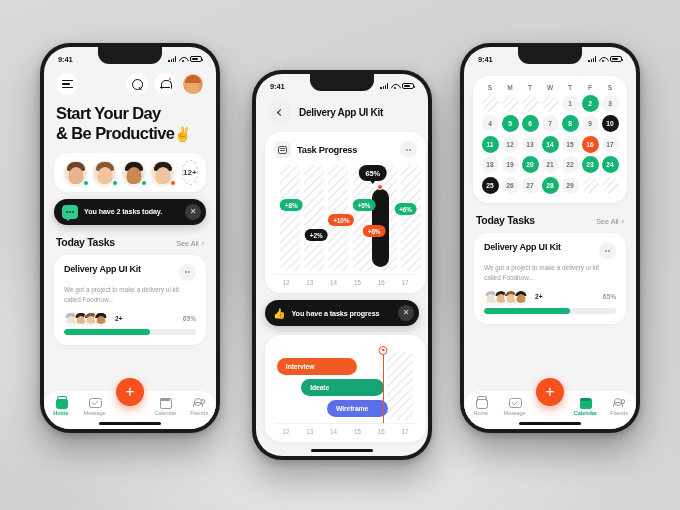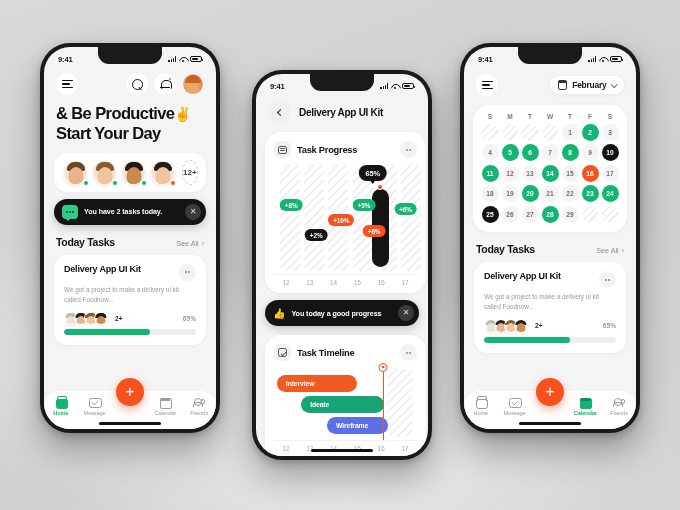--- a/index.html
+++ b/index.html
@@ -485,24 +485,24 @@
             <div class="circ sm">
               <span class="bell">
                   <span class="bell-dot"></span>
                 </span>
             </div>
             <div class="avatar-btn"></div>
           </div>
         </div>
 
         <div class="headline">
+          <div>Start Your Day</div>
           <div>
             <span>&amp; Be Productive</span><span class="emoji">✌️</span>
           </div>
-          <div>Start Your Day</div>
         </div>
 
         <div class="avatar-card">
           <div class="av-wrap">
             <div class="av" style="background:#f7e3d2">
                 <div class="hair" style="background:#6a4328"></div>
                 <div class="face" style="background:#e7b48c"></div>
               </div>
             <span class="av-dot" style="background:#14b573"></span>
           </div>
@@ -681,35 +681,25 @@
             <span>13</span>
             <span>14</span>
             <span>15</span>
             <span>16</span>
             <span>17</span>
           </div>
         </div>
 
         <div class="toast2">
           <span class="emoji">👍</span>
-          <span class="toast2-txt">You today a good progress</span>
+          <span class="toast2-txt">You have a tasks progress</span>
           <span class="toast-x">✕</span>
         </div>
 
         <div class="panel">
-          <div class="panel-head">
-            <span class="panel-ic">
-                <span class="clk"></span>
-              </span>
-            <span class="panel-title">Task Timeline</span>
-            <span class="dots-btn">
-                <i></i>
-                <i></i>
-              </span>
-          </div>
 
           <div class="timeline">
             <div class="tl-hatch"></div>
             <div class="tl-bar" style="left:2%; width:56%; top:6px; background:#f25a24;">
               <span>Interview</span>
             </div>
             <div class="tl-bar" style="left:19%; width:58%; top:27px; background:#16a375;">
               <span>Ideate</span>
             </div>
             <div class="tl-bar" style="left:37%; width:43%; top:48px; background:#5b6fe8;">
@@ -745,34 +735,20 @@
               <i></i>
             </span>
           <span class="wifi"></span>
           <span class="batt">
               <i></i>
             </span>
         </span>
       </div>
 
       <div class="content">
-        <div class="p3-head">
-          <div class="circ sm">
-            <span class="hamb">
-                <i></i>
-                <i></i>
-                <i></i>
-              </span>
-          </div>
-          <div class="month-pill">
-            <span class="cal-glyph"></span>
-            <span class="month-lbl">February</span>
-            <span class="chev-d"></span>
-          </div>
-        </div>
 
         <div class="cal-card">
           <div class="dow">
             <span>S</span>
             <span>M</span>
             <span>T</span>
             <span>W</span>
             <span>T</span>
             <span>F</span>
             <span>S</span>

